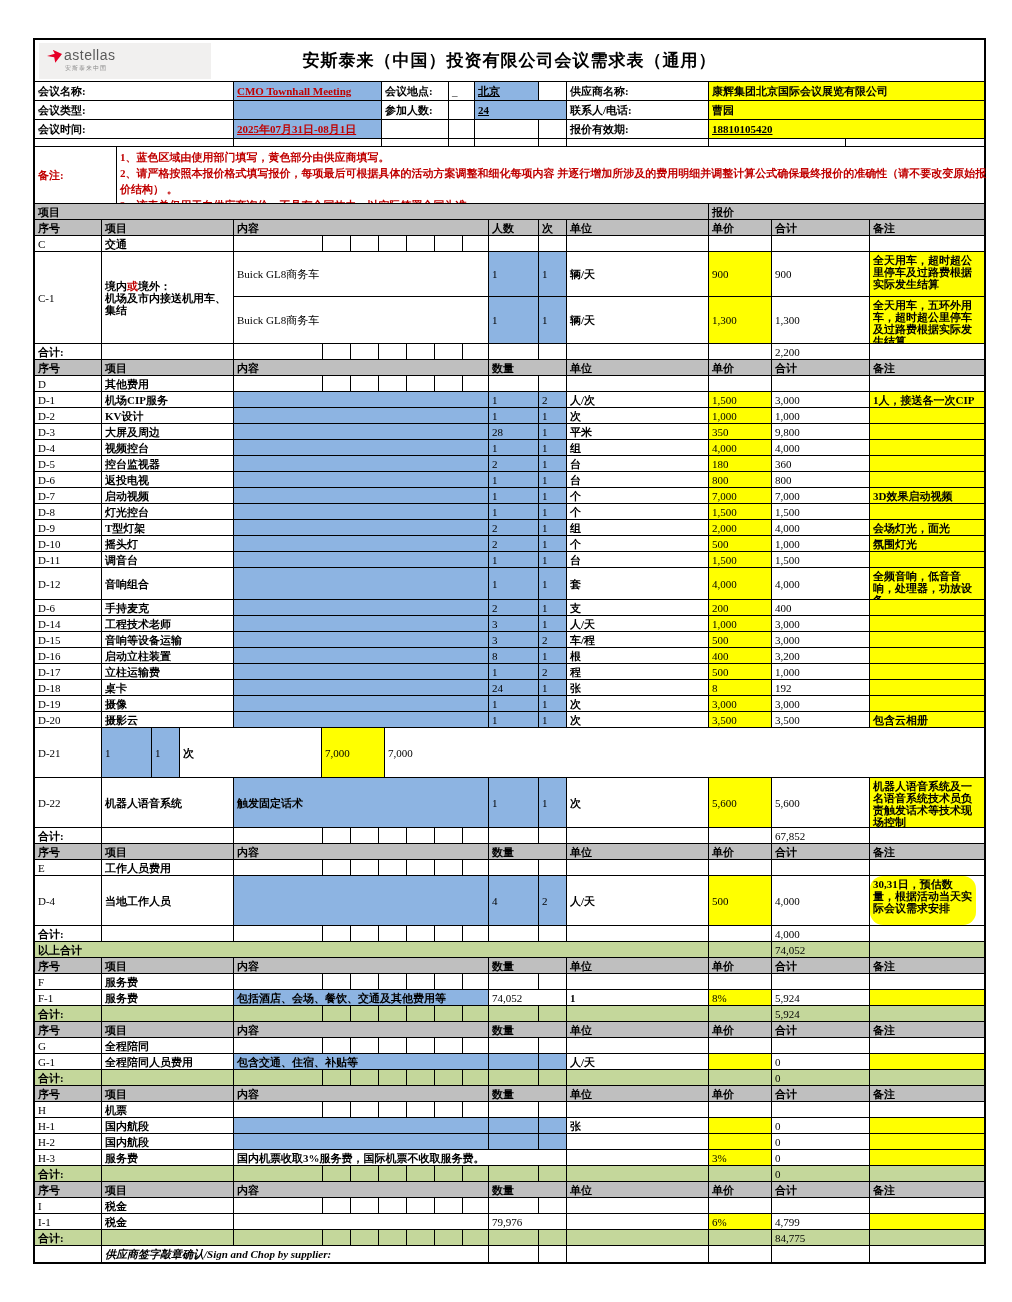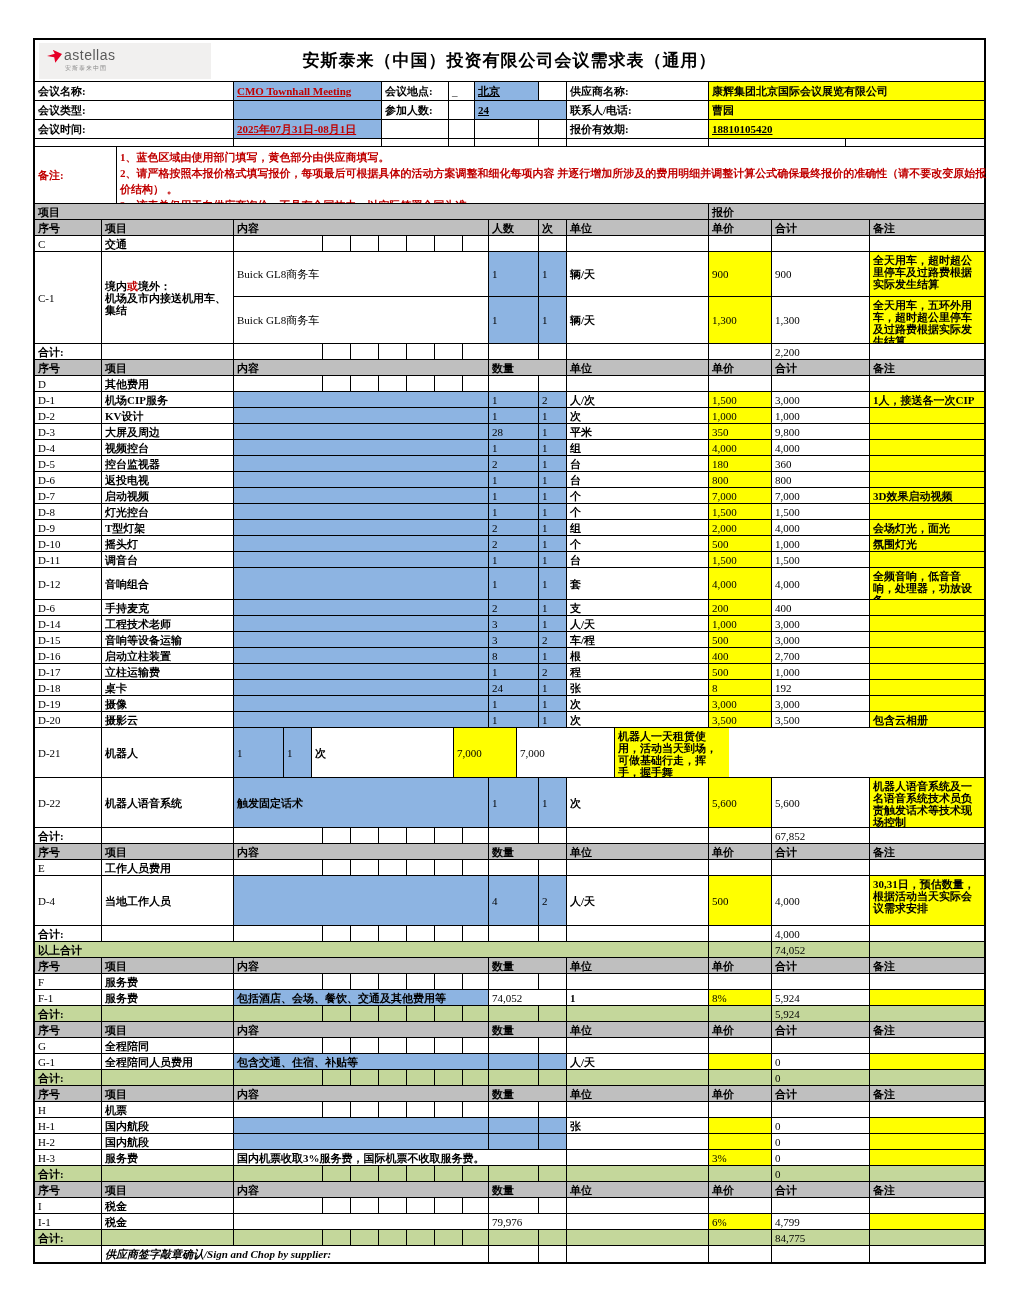--- a/index.html
+++ b/index.html
@@ -374,21 +374,21 @@
         <div class="c bg-yellow b top" style="width: 114px;"></div>
       </div>
       <div class="r" style="height: 16px;">
         <div class="c " style="width: 67px;">D-16</div>
         <div class="c b" style="width: 132px;">启动立柱装置</div>
         <div class="c bg-blue b" style="width: 255px;"></div>
         <div class="c bg-blue" style="width: 50px;">8</div>
         <div class="c bg-blue" style="width: 28px;">1</div>
         <div class="c b" style="width: 142px;">根</div>
         <div class="c bg-yellow" style="width: 63px;">400</div>
-        <div class="c " style="width: 98px;">2,700</div>
+        <div class="c " style="width: 98px;">3,200</div>
         <div class="c bg-yellow b top" style="width: 114px;"></div>
       </div>
       <div class="r" style="height: 16px;">
         <div class="c " style="width: 67px;">D-17</div>
         <div class="c b" style="width: 132px;">立柱运输费</div>
         <div class="c bg-blue b" style="width: 255px;"></div>
         <div class="c bg-blue" style="width: 50px;">1</div>
         <div class="c bg-blue" style="width: 28px;">2</div>
         <div class="c b" style="width: 142px;">程</div>
         <div class="c bg-yellow" style="width: 63px;">500</div>
@@ -423,27 +423,25 @@
         <div class="c bg-blue b" style="width: 255px;"></div>
         <div class="c bg-blue" style="width: 50px;">1</div>
         <div class="c bg-blue" style="width: 28px;">1</div>
         <div class="c b" style="width: 142px;">次</div>
         <div class="c bg-yellow" style="width: 63px;">3,500</div>
         <div class="c " style="width: 98px;">3,500</div>
         <div class="c bg-yellow b top" style="width: 114px;">包含云相册</div>
       </div>
       <div class="r" style="height: 50px;">
         <div class="c " style="width: 67px;">D-21</div>
-        <div class="c b" style="width: 132px;">机器人</div>
         <div class="c bg-blue" style="width: 50px;">1</div>
         <div class="c bg-blue" style="width: 28px;">1</div>
         <div class="c b" style="width: 142px;">次</div>
         <div class="c bg-yellow" style="width: 63px;">7,000</div>
         <div class="c " style="width: 98px;">7,000</div>
-        <div class="c bg-yellow b top" style="width: 114px;">机器人一天租赁使用，活动当天到场，可做基础行走，挥手，握手舞</div>
       </div>
       <div class="r" style="height: 50px;">
         <div class="c " style="width: 67px;">D-22</div>
         <div class="c b" style="width: 132px;">机器人语音系统</div>
         <div class="c bg-blue b" style="width: 255px;">触发固定话术</div>
         <div class="c bg-blue" style="width: 50px;">1</div>
         <div class="c bg-blue" style="width: 28px;">1</div>
         <div class="c b" style="width: 142px;">次</div>
         <div class="c bg-yellow" style="width: 63px;">5,600</div>
         <div class="c " style="width: 98px;">5,600</div>
@@ -487,21 +485,21 @@
       </div>
       <div class="r" style="height: 50px;">
         <div class="c " style="width: 67px;">D-4</div>
         <div class="c b" style="width: 132px;">当地工作人员</div>
         <div class="c bg-blue b" style="width: 255px;"></div>
         <div class="c bg-blue" style="width: 50px;">4</div>
         <div class="c bg-blue" style="width: 28px;">2</div>
         <div class="c b" style="width: 142px;">人/天</div>
         <div class="c bg-yellow" style="width: 63px;">500</div>
         <div class="c " style="width: 98px;">4,000</div>
-        <div class="c bg-yellow b top" style="width: 114px;">30,31日，预估数量，根据活动当天实际会议需求安排</div>
+        <div class="c bg-yellow b top" style="width: 106px; border-radius: 13px;">30,31日，预估数量，根据活动当天实际会议需求安排</div>
       </div>
       <div class="r" style="height: 16px;">
         <div class="c b" style="width: 67px;">合计:</div>
         <div class="c " style="width: 132px;"></div>
         <div class="c " style="width: 255px;">
           <div class="subs"></div>
         </div>
         <div class="c " style="width: 50px;"></div>
         <div class="c " style="width: 28px;"></div>
         <div class="c " style="width: 142px;"></div>

